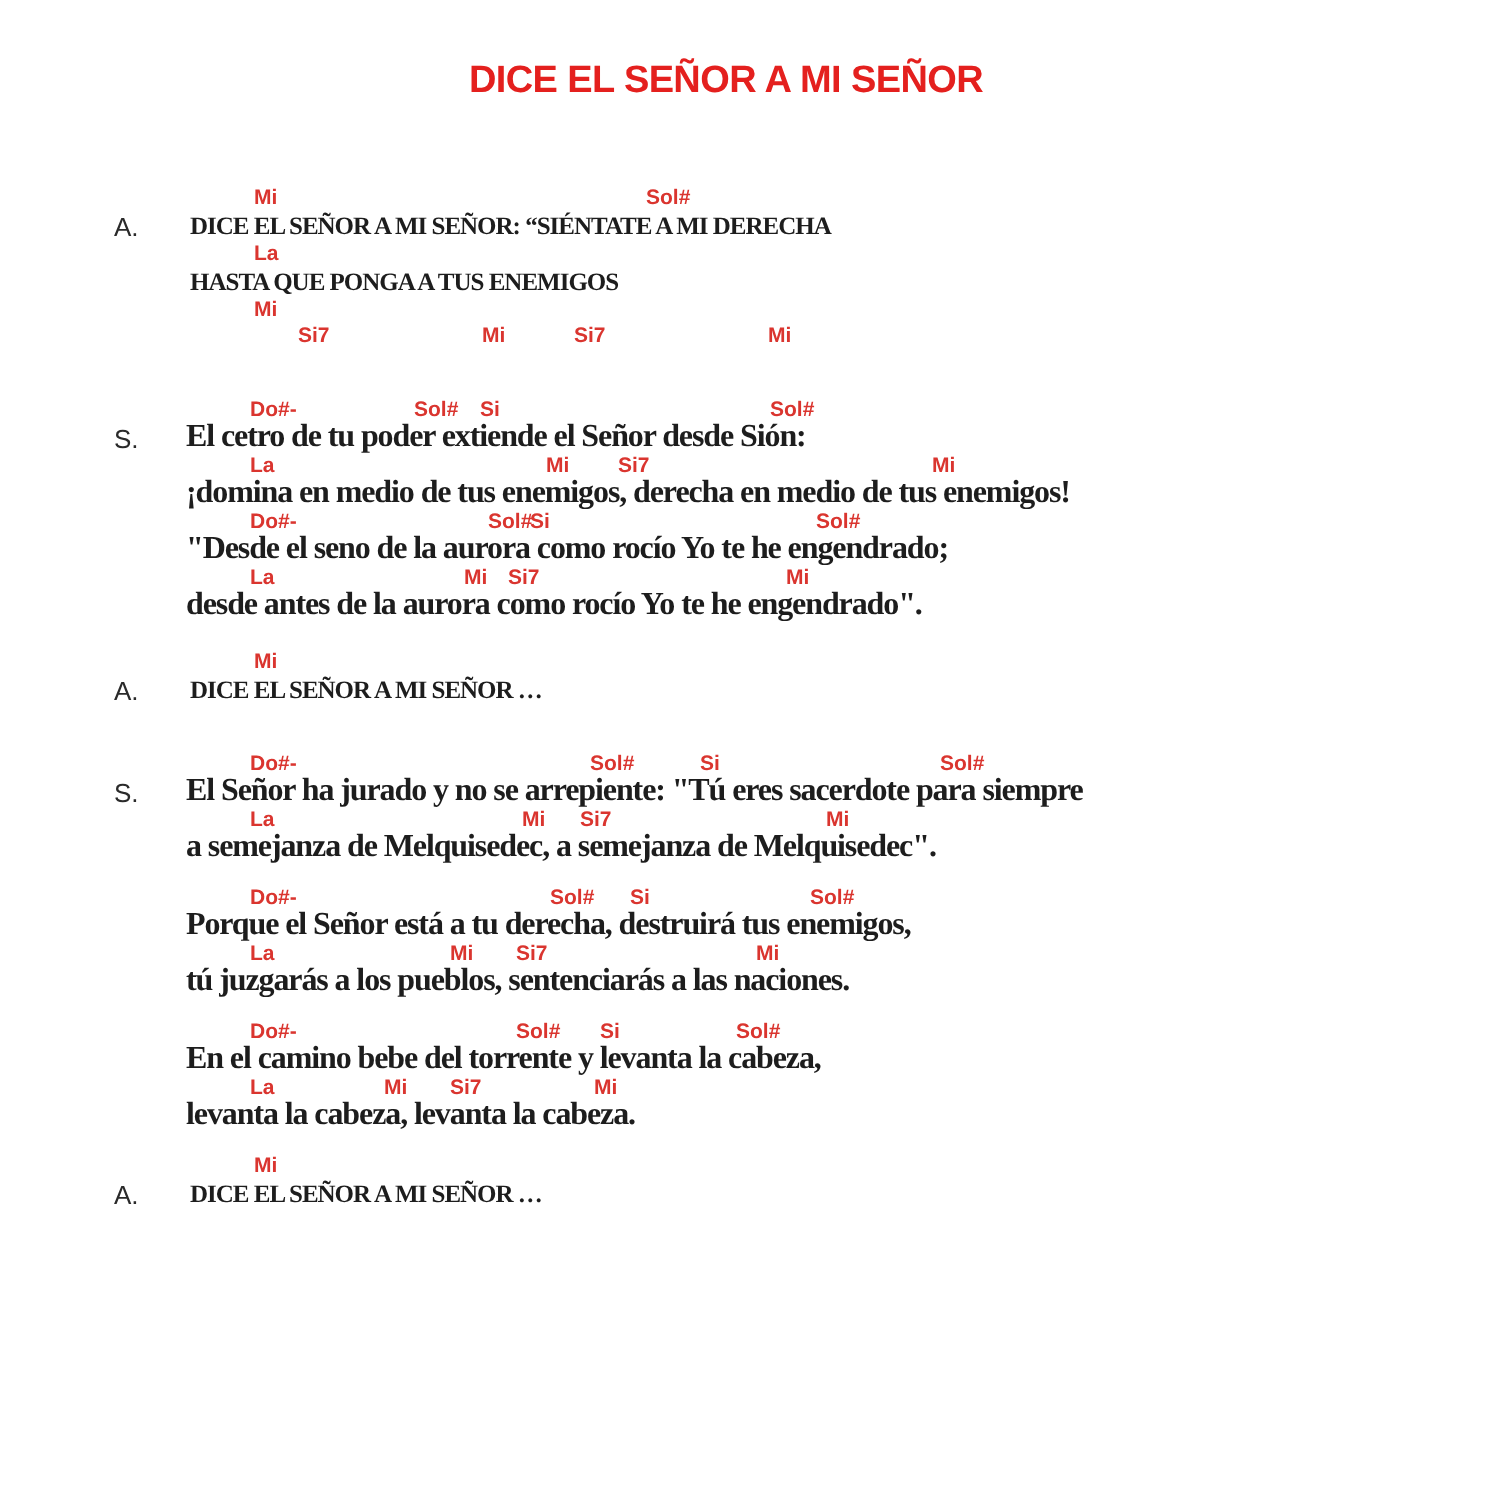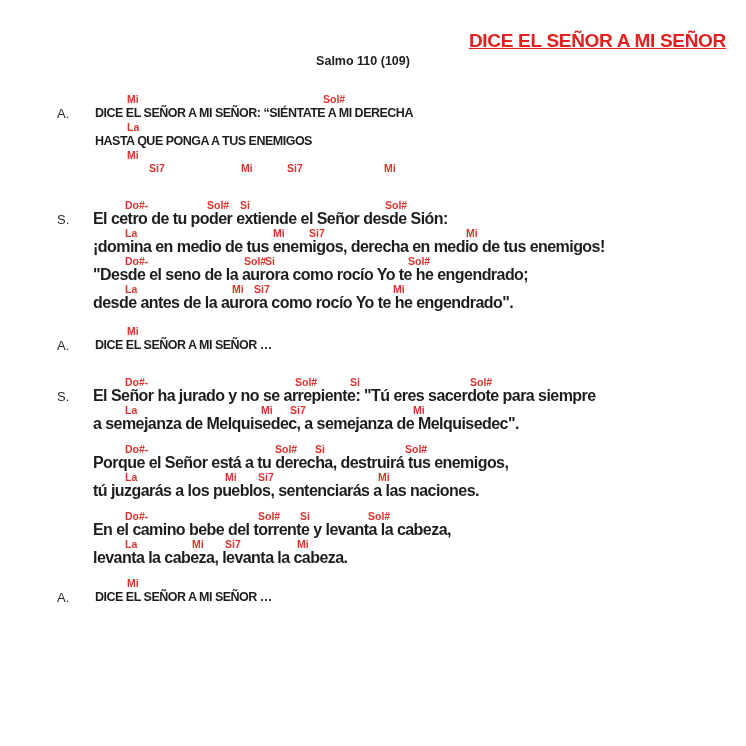--- a/index.html
+++ b/index.html
@@ -14,27 +14,26 @@
     background: #ffffff;
     overflow: hidden;
     font-family: "Liberation Sans", sans-serif;
   }
   .title {
     position: absolute;
     top: 30px;
     left: 0;
     right: 20px;
     margin: 0;
-    text-align: right;
+    text-align: center;
     font-size: 19px;
     font-weight: bold;
     letter-spacing: -0.3px;
     color: var(--title-color, #e4201e);
     white-space: nowrap;
-    text-decoration: underline;
   }
   .subtitle {
     position: absolute;
     top: 54px;
     left: 0;
     right: 20px;
     margin: 0;
     text-align: center;
     font-size: 12.5px;
     font-weight: bold;
@@ -81,36 +80,36 @@
     top: 0;
     white-space: nowrap;
     padding-left: 32px;
   }
   .lyric {
     height: 15px;
     line-height: 14px;
     font-weight: bold;
     color: var(--text-color, #1d1d1d);
     white-space: nowrap;
+    font-family: Liberation Serif, serif;
   }
   .section.verse .lyric {
     font-size: 16px;
     letter-spacing: -0.55px;
   }
   .section.refrain .lyric {
     font-size: 12.5px;
     letter-spacing: -0.5px;
   }
 </style>
 </head>
 <body>
 
 <div class="page">
   <h1 class="title">DICE EL SEÑOR A MI SEÑOR</h1>
-  <h2 class="subtitle">Salmo 110 (109)</h2>
   <div class="content">
       <div class="section refrain">
         <div class="label">A.</div>
         <div class="lines">
           <div class="chords">
             <span class="chord" style="left: 0px;">Mi</span>
             <span class="chord" style="left: 196px;">Sol#</span>
           </div>
           <div class="lyric">DICE EL SEÑOR A MI SEÑOR: “SIÉNTATE A MI DERECHA</div>
           <div class="chords">

